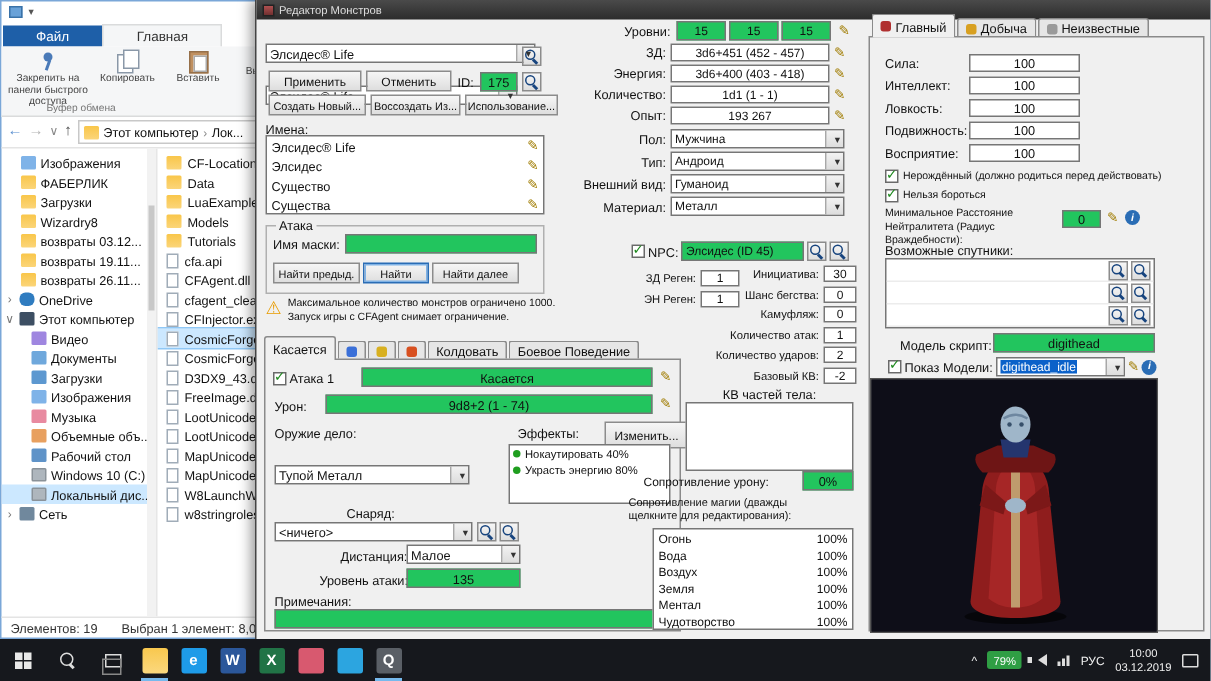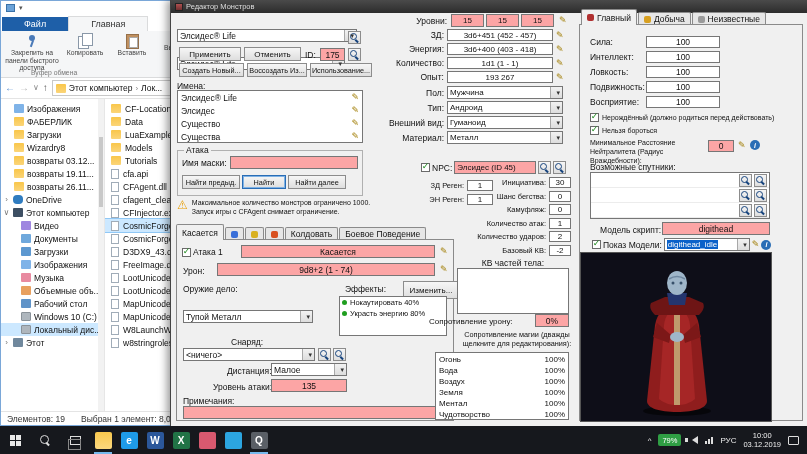--- a/index.html
+++ b/index.html
@@ -1,21 +1,21 @@
 <!DOCTYPE html>
 <html><head>
 <meta charset="utf-8">
 <style>
 *{margin:0;padding:0;box-sizing:border-box;}
 html,body{width:807px;height:454px;}
 body{position:relative;overflow:hidden;background:#2a4a6a;font-family:"Liberation Sans","DejaVu Sans",sans-serif;font-size:9px;color:#111;cursor:default;}
 .win{position:absolute;}
 .abs{position:absolute;}
 .lbl{font-size:8.5px;white-space:nowrap;}
-.box{background:#fca5a5;border:1px solid #767676;display:flex;align-items:center;height:13px;padding:0 2px;font-size:8.5px;white-space:nowrap;overflow:hidden;}
+.box{background:#22c55e;border:1px solid #767676;display:flex;align-items:center;height:13px;padding:0 2px;font-size:8.5px;white-space:nowrap;overflow:hidden;}
 .ctr{justify-content:center;}
 .btn{background:linear-gradient(#f6f6f6,#dedede);border:1px solid #8c8c8c;display:flex;align-items:center;justify-content:center;height:14px;font-size:8px;white-space:nowrap;overflow:hidden;}
 .btn.def{border:1px solid #2a6db5;box-shadow:0 0 0 1px #7fb2e5 inset;}
 .combo{position:relative;background:#fff;border:1px solid #767676;height:13px;display:flex;align-items:center;padding:0 13px 0 2px;font-size:8.5px;white-space:nowrap;overflow:hidden;}
 .combo::after{content:"";position:absolute;right:0;top:0;bottom:0;width:11px;background:linear-gradient(#f2f2f2,#ddd);border-left:1px solid #a8a8a8;}
 .combo::before{content:"▾";position:absolute;right:2px;top:2px;font-size:7px;color:#333;z-index:1;}
 .cb{width:9px;height:9px;border:1px solid #6a6a6a;background:#fff;display:inline-flex;align-items:center;justify-content:center;font-size:9px;line-height:1;flex:0 0 auto;}
 .cb.on::before{content:"✓";color:#1e8a1e;margin-top:-2px;}
 .pencil{color:#a07c00;font-size:9px;line-height:1;display:inline-block;}
 .sbtn{width:13px;height:13px;background:linear-gradient(#f6f6f6,#dedede);border:1px solid #8c8c8c;display:inline-flex;align-items:center;justify-content:center;flex:0 0 auto;}
@@ -271,21 +271,21 @@
           <span class="nico drive"></span>
           <span>Windows 10 (C:)</span>
         </div>
         <div class="navrow selected ind2">
           <span class="nico drive"></span>
           <span>Локальный дис...</span>
         </div>
         <div class="navrow ind0">
           <span class="chev">›</span>
           <span class="nico network"></span>
-          <span>Этот</span>
+          <span>Сеть</span>
         </div>
       </div>
     <div class="filelist">
 
     <div class="frow">
           <span class="fico folder"></span>
           <span>CF-Location-Un...</span>
         </div>
         <div class="frow">
           <span class="fico folder"></span>
@@ -608,21 +608,21 @@
 
   <div class="kvrow"></div>
       <div class="kvrow"></div>
       <div class="kvrow"></div>
       <div class="kvrow"></div>
     </div>
 
   <span class="lbl abs" style="left:258px;top:317px;font-size:8px">Сопротивление урону:</span>
   <div class="box ctr abs" style="left:364px;top:314px;width:34px">0%</div>
 
-  <span class="abs" style="left:278px;top:330px;width:136px;text-align:center;font-size:7.3px;line-height:1.3">Сопротивление магии (дважды щелкните для редактирования):</span>
+  <span class="abs" style="left:248px;top:330px;width:136px;font-size:7.3px;line-height:1.3">Сопротивление магии (дважды щелкните для редактирования):</span>
   <div class="list abs" style="left:264px;top:352px;width:134px;height:68px;padding-top:1px">
 
   <div class="rrow">
         <span>Огонь</span>
         <span>100%</span>
       </div>
       <div class="rrow">
         <span>Вода</span>
         <span>100%</span>
       </div>

